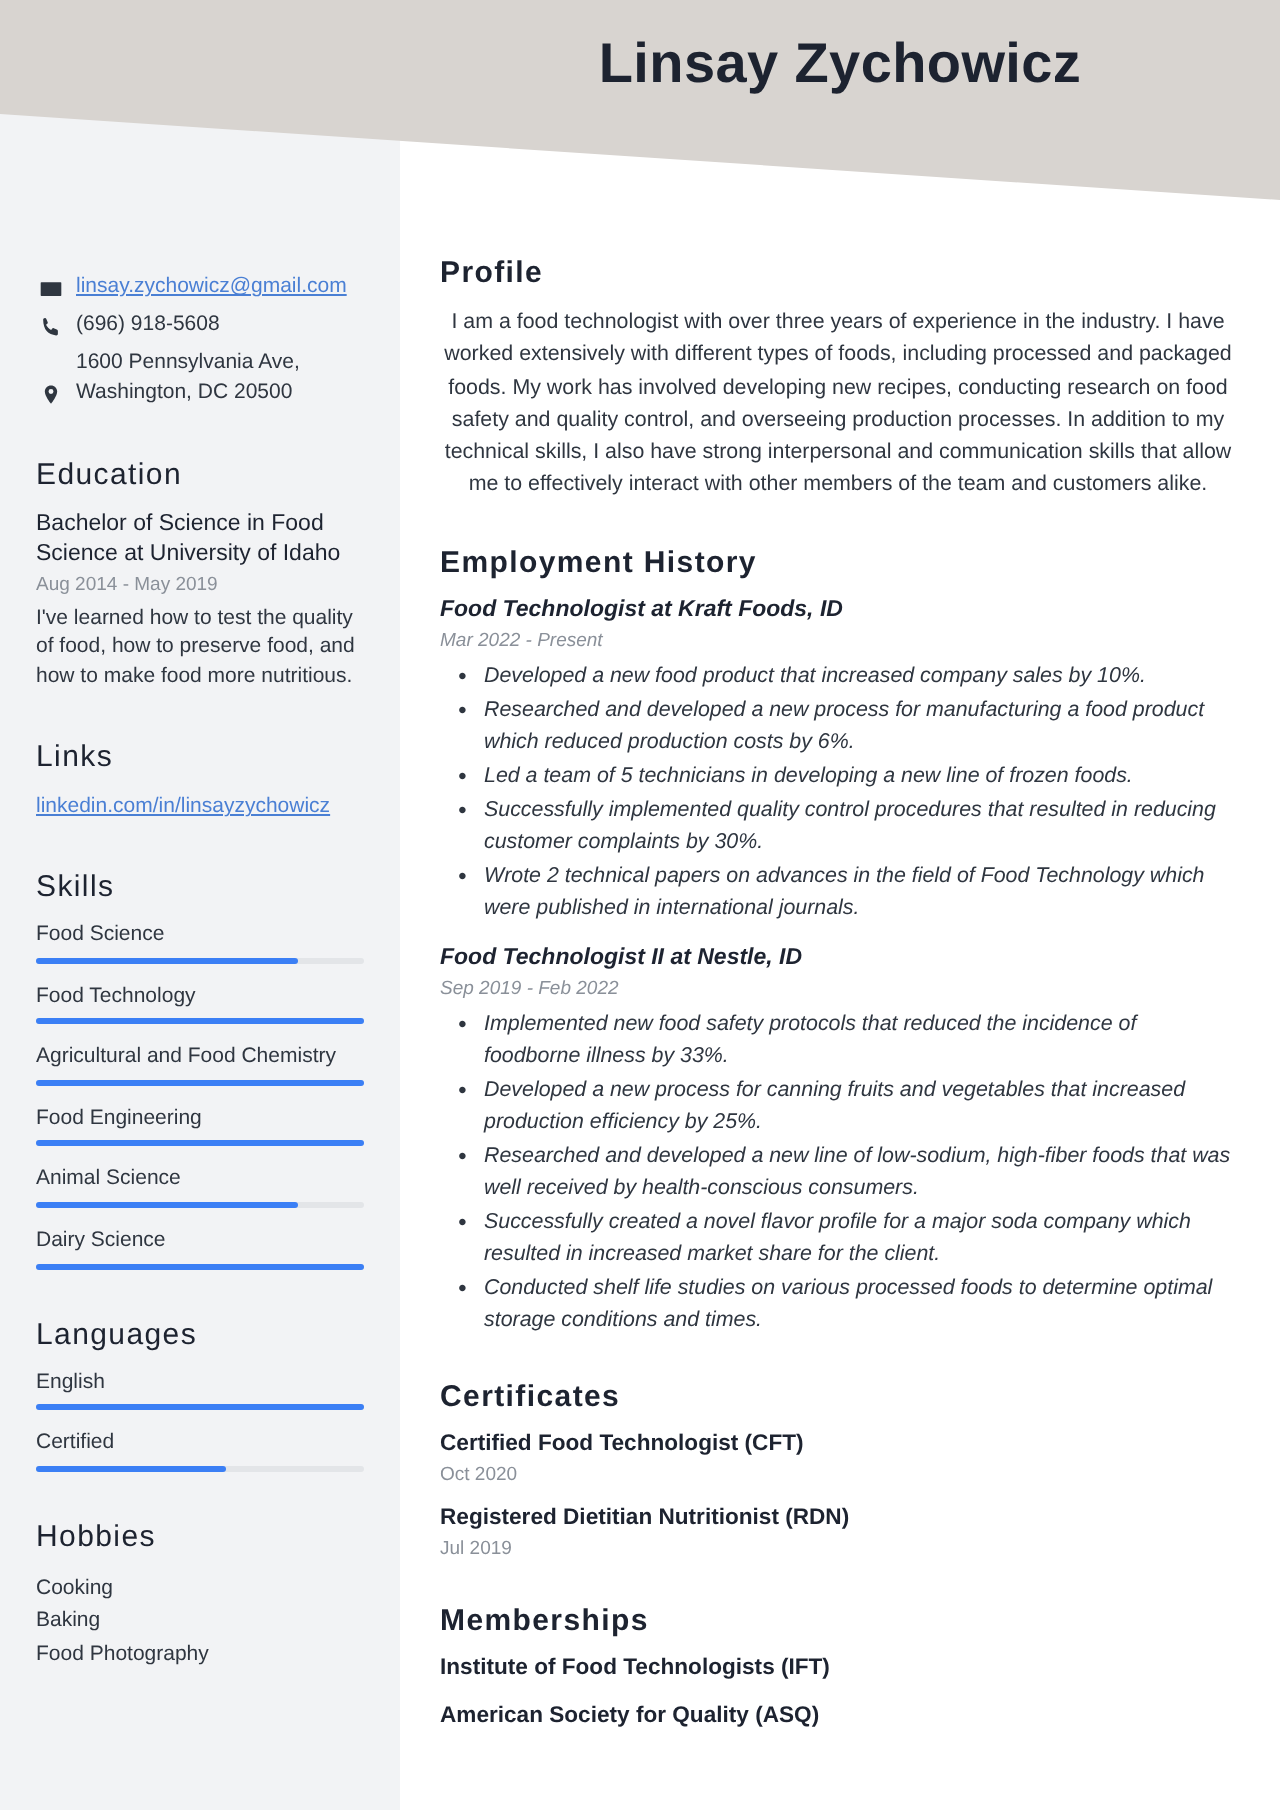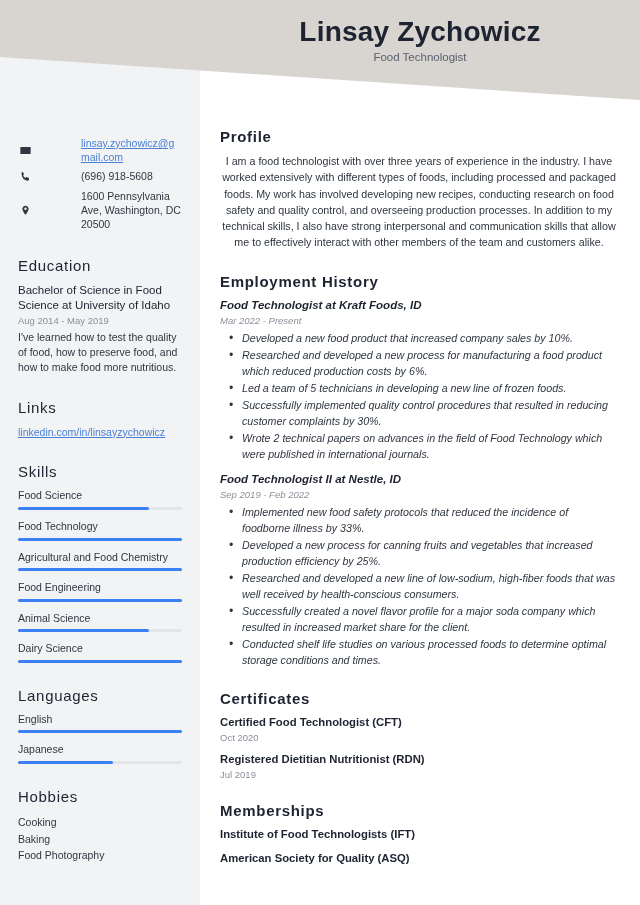--- a/index.html
+++ b/index.html
@@ -71,26 +71,25 @@
     left: 0;
     top: 0;
     width: 200px;
     padding: 136px 18px 20px 18px;
     box-sizing: border-box;
     z-index: 3;
   }
   .contact-list { margin-bottom: 26px; }
   .contact-row {
     display: flex;
-    align-items: center;
+    align-items: flex-end;
     margin-bottom: 5px;
     font-size: 10.5px;
     line-height: 1.35;
     color: #2f3640;
-    gap: 43px;
   }
   .contact-icon {
     width: 14px;
     min-width: 14px;
     margin-right: 6px;
     display: flex;
     align-items: flex-start;
     justify-content: center;
     padding-top: 1px;
     color: #2f3640;
@@ -247,21 +246,20 @@
 </head>
 <body>
 
 <div class="page">
 
   <div class="sidebar-bg"></div>
   <div class="header-band"></div>
 
   <div class="header-text">
     <div class="name">Linsay Zychowicz</div>
-    <div class="job-title">Food Technologist</div>
   </div>
 
   <div class="sidebar">
 
     <div class="contact-list">
       <div class="contact-row">
         <span class="contact-icon">
           <svg width="11" height="11" viewBox="0 0 16 16">
               <path fill="currentColor" d="M1 3h14a.5.5 0 0 1 .5.5v9a.5.5 0 0 1-.5.5H1a.5.5 0 0 1-.5-.5v-9A.5.5 0 0 1 1 3zm7 5.2L2.2 4.2h11.6L8 8.2z"></path>
             </svg>
@@ -343,21 +341,21 @@
     <div class="side-block">
       <div class="side-heading">Languages</div>
       <div id="languages-list">
           <div class="bar-item">
             <div class="bar-label">English</div>
             <div class="bar-track">
               <div class="bar-fill" style="width: 100%;"></div>
             </div>
           </div>
           <div class="bar-item">
-            <div class="bar-label">Japanese</div>
+            <div class="bar-label">Certified</div>
             <div class="bar-track">
               <div class="bar-fill" style="width: 58%;"></div>
             </div>
           </div>
         </div>
     </div>
 
     <div class="side-block">
       <div class="side-heading">Hobbies</div>
       <div id="hobbies-list">

